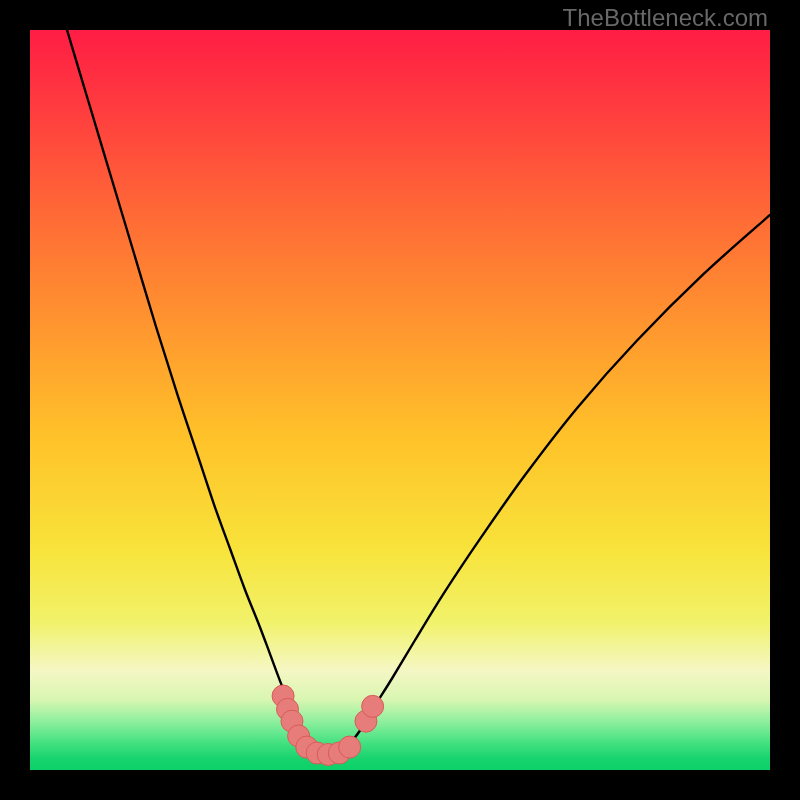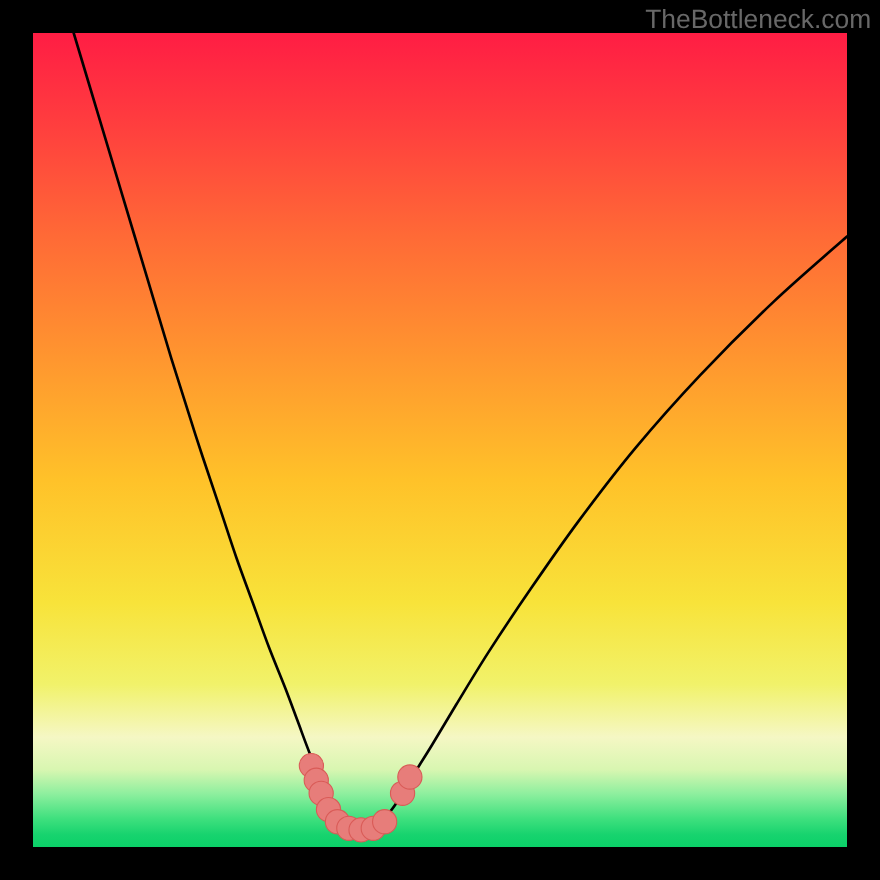--- a/index.html
+++ b/index.html
@@ -20,21 +20,21 @@
     position: absolute;
     left: 0; top: 0; width: 100%; height: 100%;
   }
   .curve {
     position: absolute;
     left: 0; top: 0; width: 100%; height: 100%;
     pointer-events: none;
   }
   .watermark {
     position: absolute;
-    top: 4px; right: 8px;
+    top: 4px; right: 32px;
     font-family: Arial, Helvetica, sans-serif;
     font-size: 24px;
     color: #686868;
     letter-spacing: 0px;
   }
 </style>
 </head>
 <body>
 
 <div class="frame">

